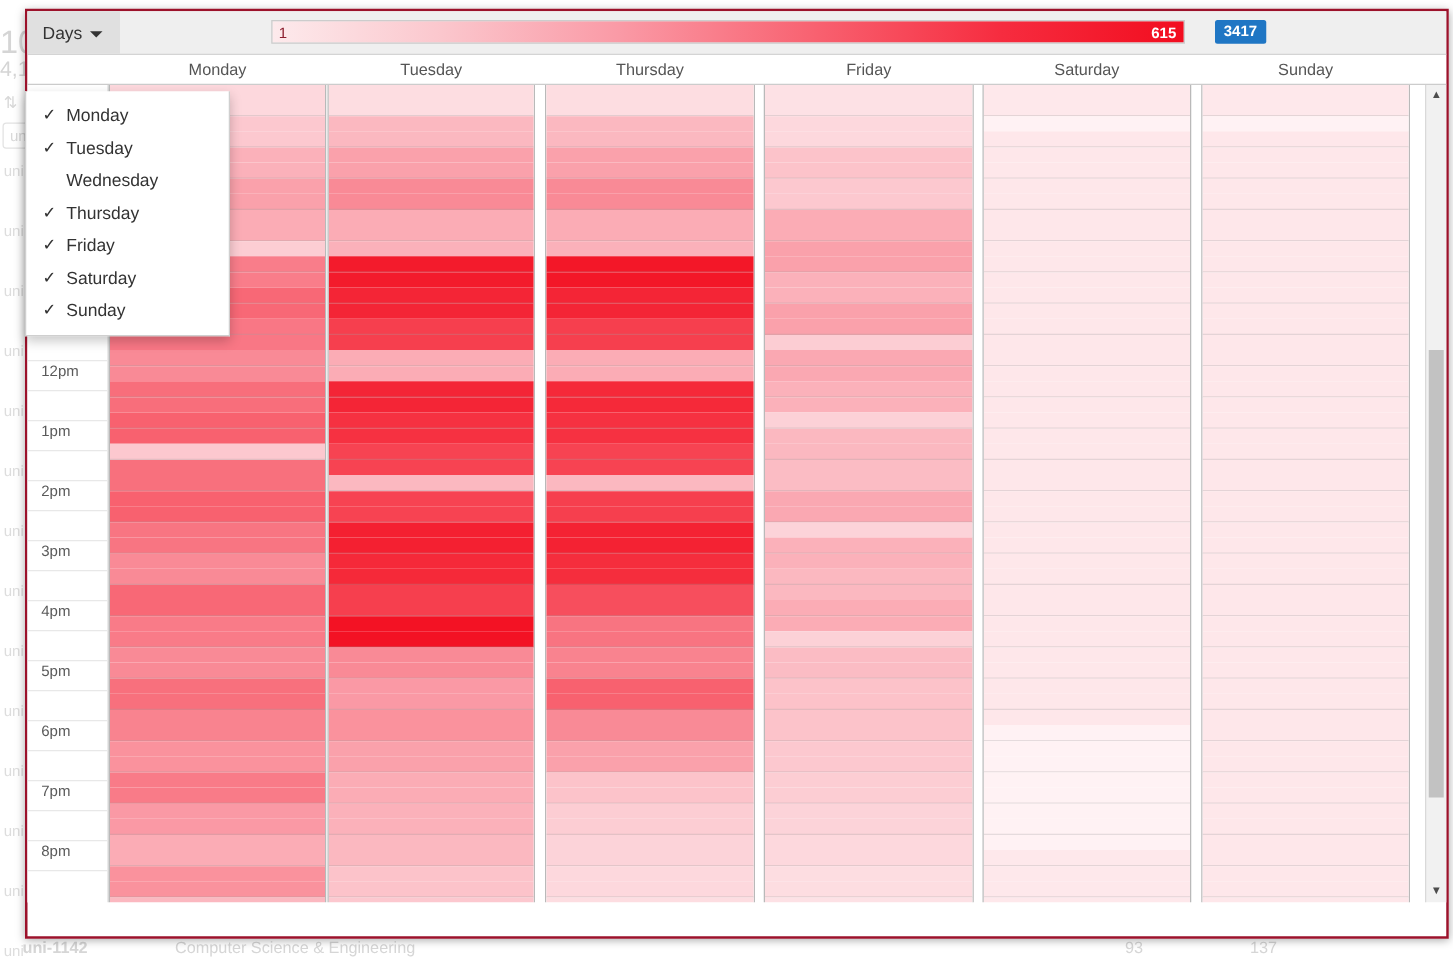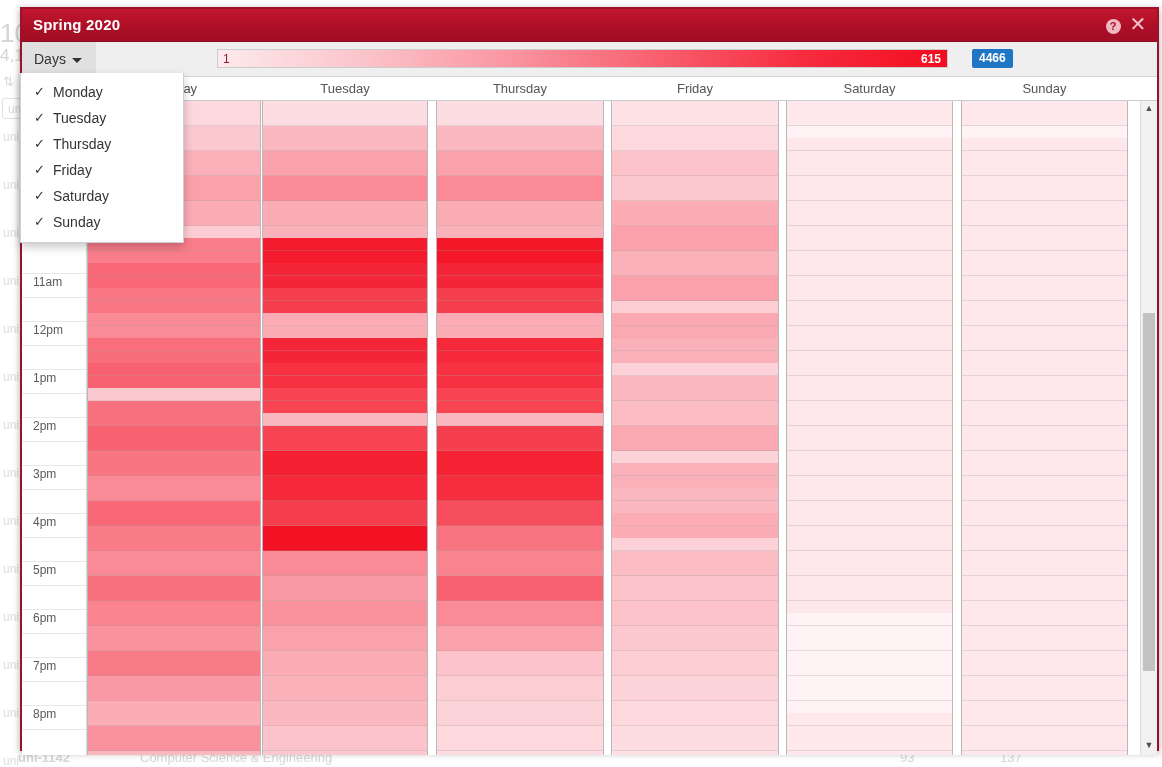--- a/index.html
+++ b/index.html
@@ -247,35 +247,30 @@
   <div id="bg-bottom-row">
     <span class="c1">uni-1142</span>
     <span class="c2">Computer Science &amp; Engineering</span>
     <span class="c3">93</span>
     <span class="c4">137</span>
   </div>
 </div>
 
 <div id="modal">
 
-  <div id="titlebar">
-    <div id="modal-title">Spring 2020</div>
-    <div id="help-button" class="tb-btn"><span class="circ">?</span></div>
-    <div id="close-button" class="tb-btn">✕</div>
-  </div>
 
   <div id="toolbar">
     <div id="days-button">
       <span>Days</span><span class="caret"></span>
     </div>
     <div id="legend">
       <span id="legend-min">1</span>
       <span id="legend-max">615</span>
     </div>
-    <div id="total-badge">4466</div>
+    <div id="total-badge">3417</div>
   </div>
 
   <div id="day-header">
       <div class="day-header-cell" style="left: 65px; width: 174px;">Monday</div>
       <div class="day-header-cell" style="left: 240px; width: 166px;">Tuesday</div>
       <div class="day-header-cell" style="left: 414px; width: 168px;">Thursday</div>
       <div class="day-header-cell" style="left: 589px; width: 168px;">Friday</div>
       <div class="day-header-cell" style="left: 764px; width: 167px;">Saturday</div>
       <div class="day-header-cell" style="left: 939px; width: 167px;">Sunday</div>
     </div>
@@ -649,17 +644,18 @@
       <div id="sb-up" class="sb-arrow">▲</div>
       <div id="sb-thumb"></div>
       <div id="sb-down" class="sb-arrow">▼</div>
     </div>
   </div>
 </div>
 
 <div id="days-menu">
     <div class="menu-item"><span class="check">✓</span><span>Monday</span></div>
     <div class="menu-item"><span class="check">✓</span><span>Tuesday</span></div>
+    <div class="menu-item"><span>Wednesday</span></div>
     <div class="menu-item"><span class="check">✓</span><span>Thursday</span></div>
     <div class="menu-item"><span class="check">✓</span><span>Friday</span></div>
     <div class="menu-item"><span class="check">✓</span><span>Saturday</span></div>
     <div class="menu-item"><span class="check">✓</span><span>Sunday</span></div>
   </div>
 
 </body></html>

